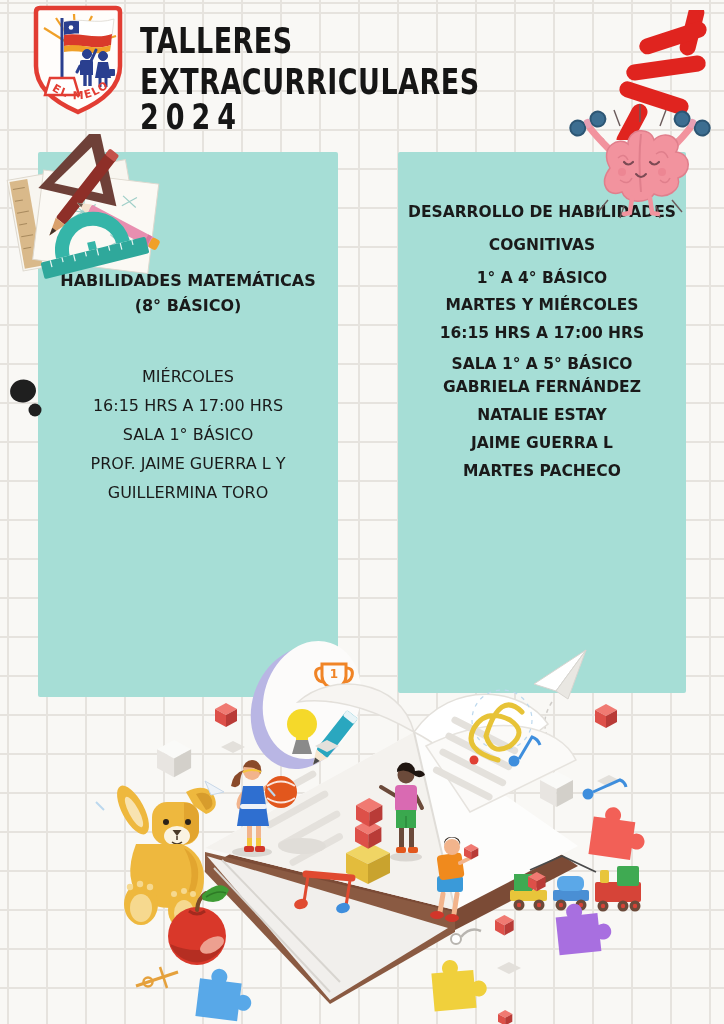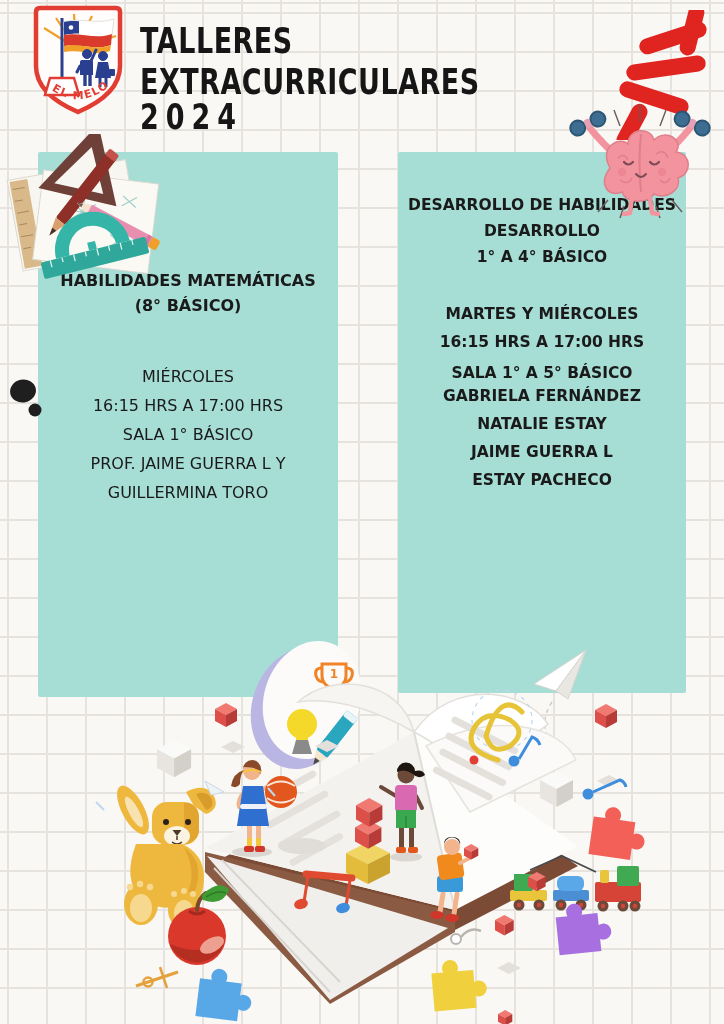--- a/index.html
+++ b/index.html
@@ -20,23 +20,23 @@
   .title-line2{font-size:27px;font-weight:bold;letter-spacing:7px;transform:scaleY(1.32);transform-origin:top center;margin-top:14px;}
   .burst{left:596px;top:10px;z-index:4;}
   .brain{left:568px;top:96px;z-index:4;}
   .geo{left:0px;top:134px;z-index:3;}
   .dots{left:4px;top:372px;z-index:2;}
   
   .card{background:#a6ded6;z-index:1;color:#1a1a1a;text-align:center;border-radius:2px;}
   .card-left{left:38px;top:152px;width:300px;height:545px;padding-top:116px;box-sizing:border-box;}
   .card-right{left:398px;top:152px;width:288px;height:541px;padding-top:40px;box-sizing:border-box;}
   .ct{font-size:16px;font-weight:bold;line-height:25px;}
-  .cr-title{font-size:15.5px;font-weight:bold;line-height:26px;}
+  .cr-title{font-size:15.5px;font-weight:bold;line-height:26px;margin-top:7px;}
   .cl-body{margin-top:44px;font-size:16px;font-weight:normal;line-height:29px;}
-  .cr-sched{margin-top:30px;font-size:15.5px;font-weight:bold;line-height:28px;}
+  .cr-sched{font-size:15.5px;font-weight:bold;line-height:28px;}
   .cr-room{margin-top:8px;font-size:15.5px;font-weight:bold;}
   .cr-proflabel{margin-top:28px;font-size:15.5px;font-weight:bold;}
   .cr-profs{font-size:15.5px;font-weight:bold;line-height:28px;text-align:center;}
   
   .scene{left:0;top:620px;z-index:2;pointer-events:none;}
 </style>
 </head>
 <body>
 
 <div class="poster">
@@ -142,32 +142,32 @@
       <div>MIÉRCOLES</div>
       <div>16:15 HRS A 17:00 HRS</div>
       <div>SALA 1° BÁSICO</div>
       <div>PROF. JAIME GUERRA L Y</div>
       <div>GUILLERMINA TORO</div>
     </div>
   </div>
 
   <div class="abs card card-right">
     <div class="cr-title">DESARROLLO DE HABILIDADES</div>
-    <div class="cr-title">DESARROLLO</div>
+    <div class="cr-title">COGNITIVAS</div>
     <div class="cr-title">1° A 4° BÁSICO</div>
     <div class="cr-sched">
       <div>MARTES Y MIÉRCOLES</div>
       <div>16:15 HRS A 17:00 HRS</div>
     </div>
     <div class="cr-room">SALA 1° A 5° BÁSICO</div>
     <div class="cr-profs">
       <div>GABRIELA FERNÁNDEZ</div>
       <div>NATALIE ESTAY</div>
       <div>JAIME GUERRA L</div>
-      <div>ESTAY PACHECO</div>
+      <div>MARTES PACHECO</div>
     </div>
   </div>
 
   <svg class="abs geo" width="172" height="150" viewBox="0 0 172 150">
     <g transform="rotate(-10 70 80)">
       <rect x="14" y="36" width="120" height="92" fill="#f8f6f0" stroke="#ddd8ce"></rect>
       <rect x="16" y="38" width="18" height="88" fill="#d9b98a"></rect>
       <g stroke="#a88a5e" stroke-width="1">
           <line x1="18" y1="46" x2="30" y2="46"></line>
           <line x1="18" y1="58" x2="26" y2="58"></line>

